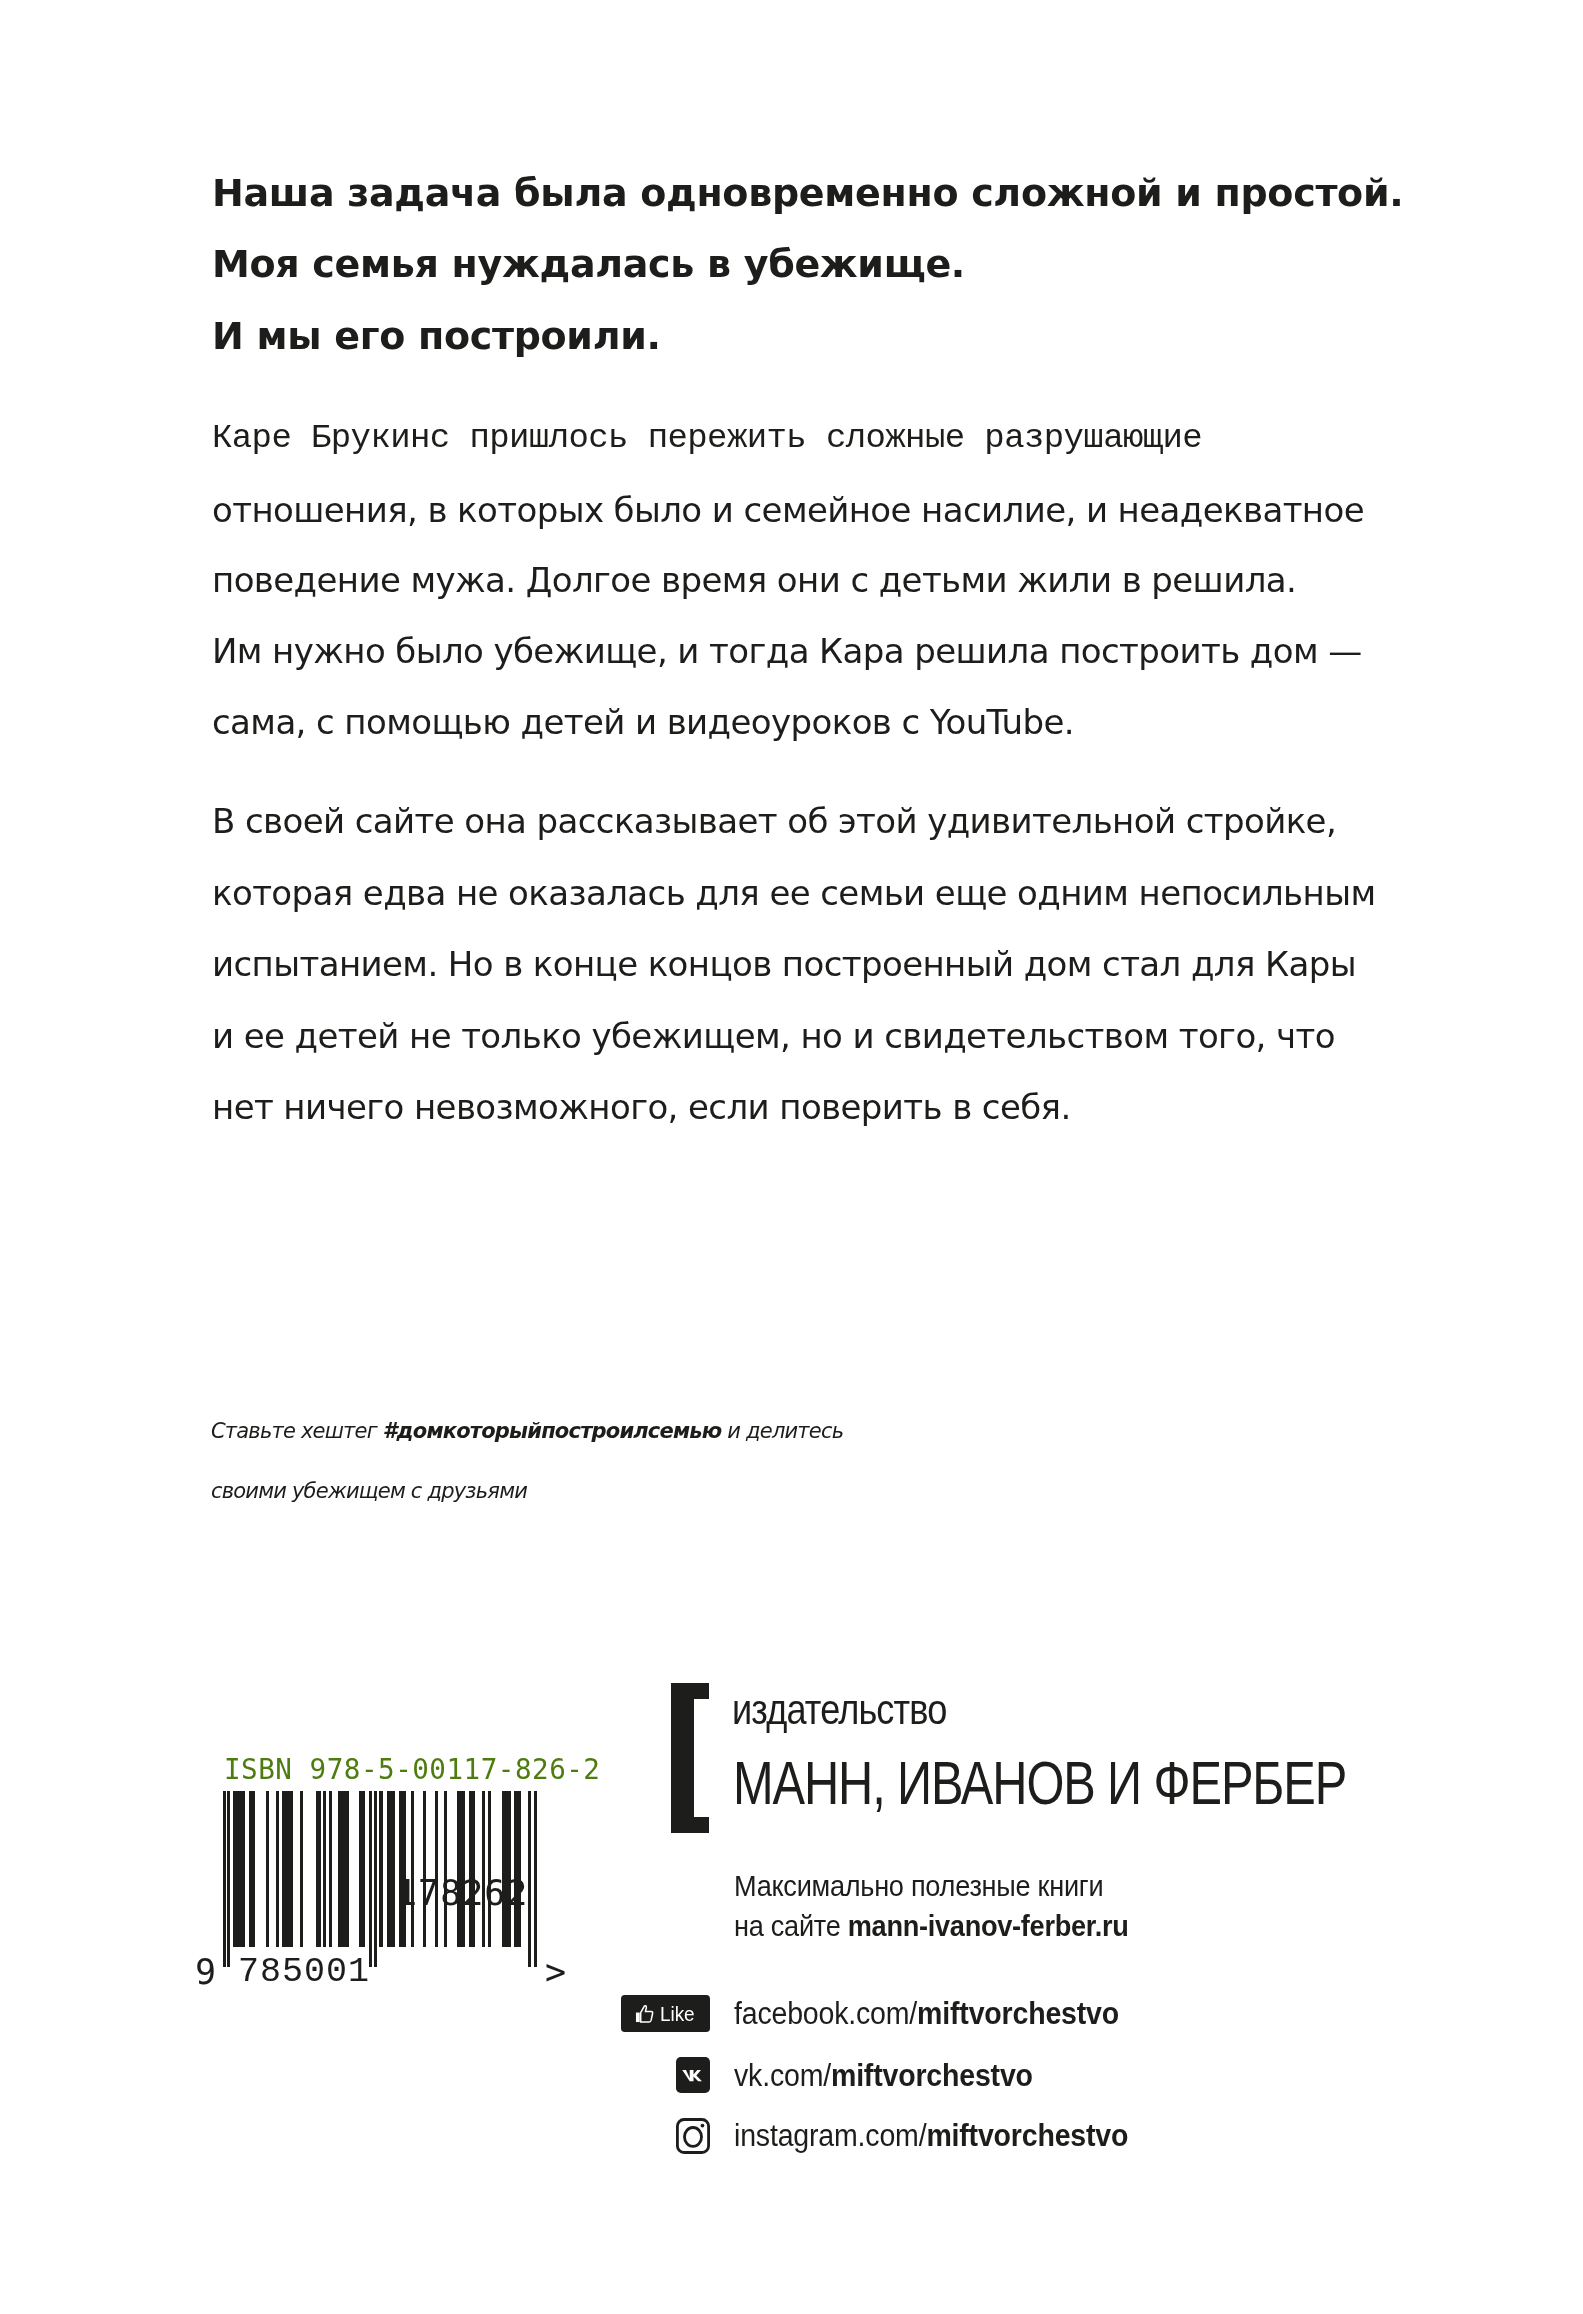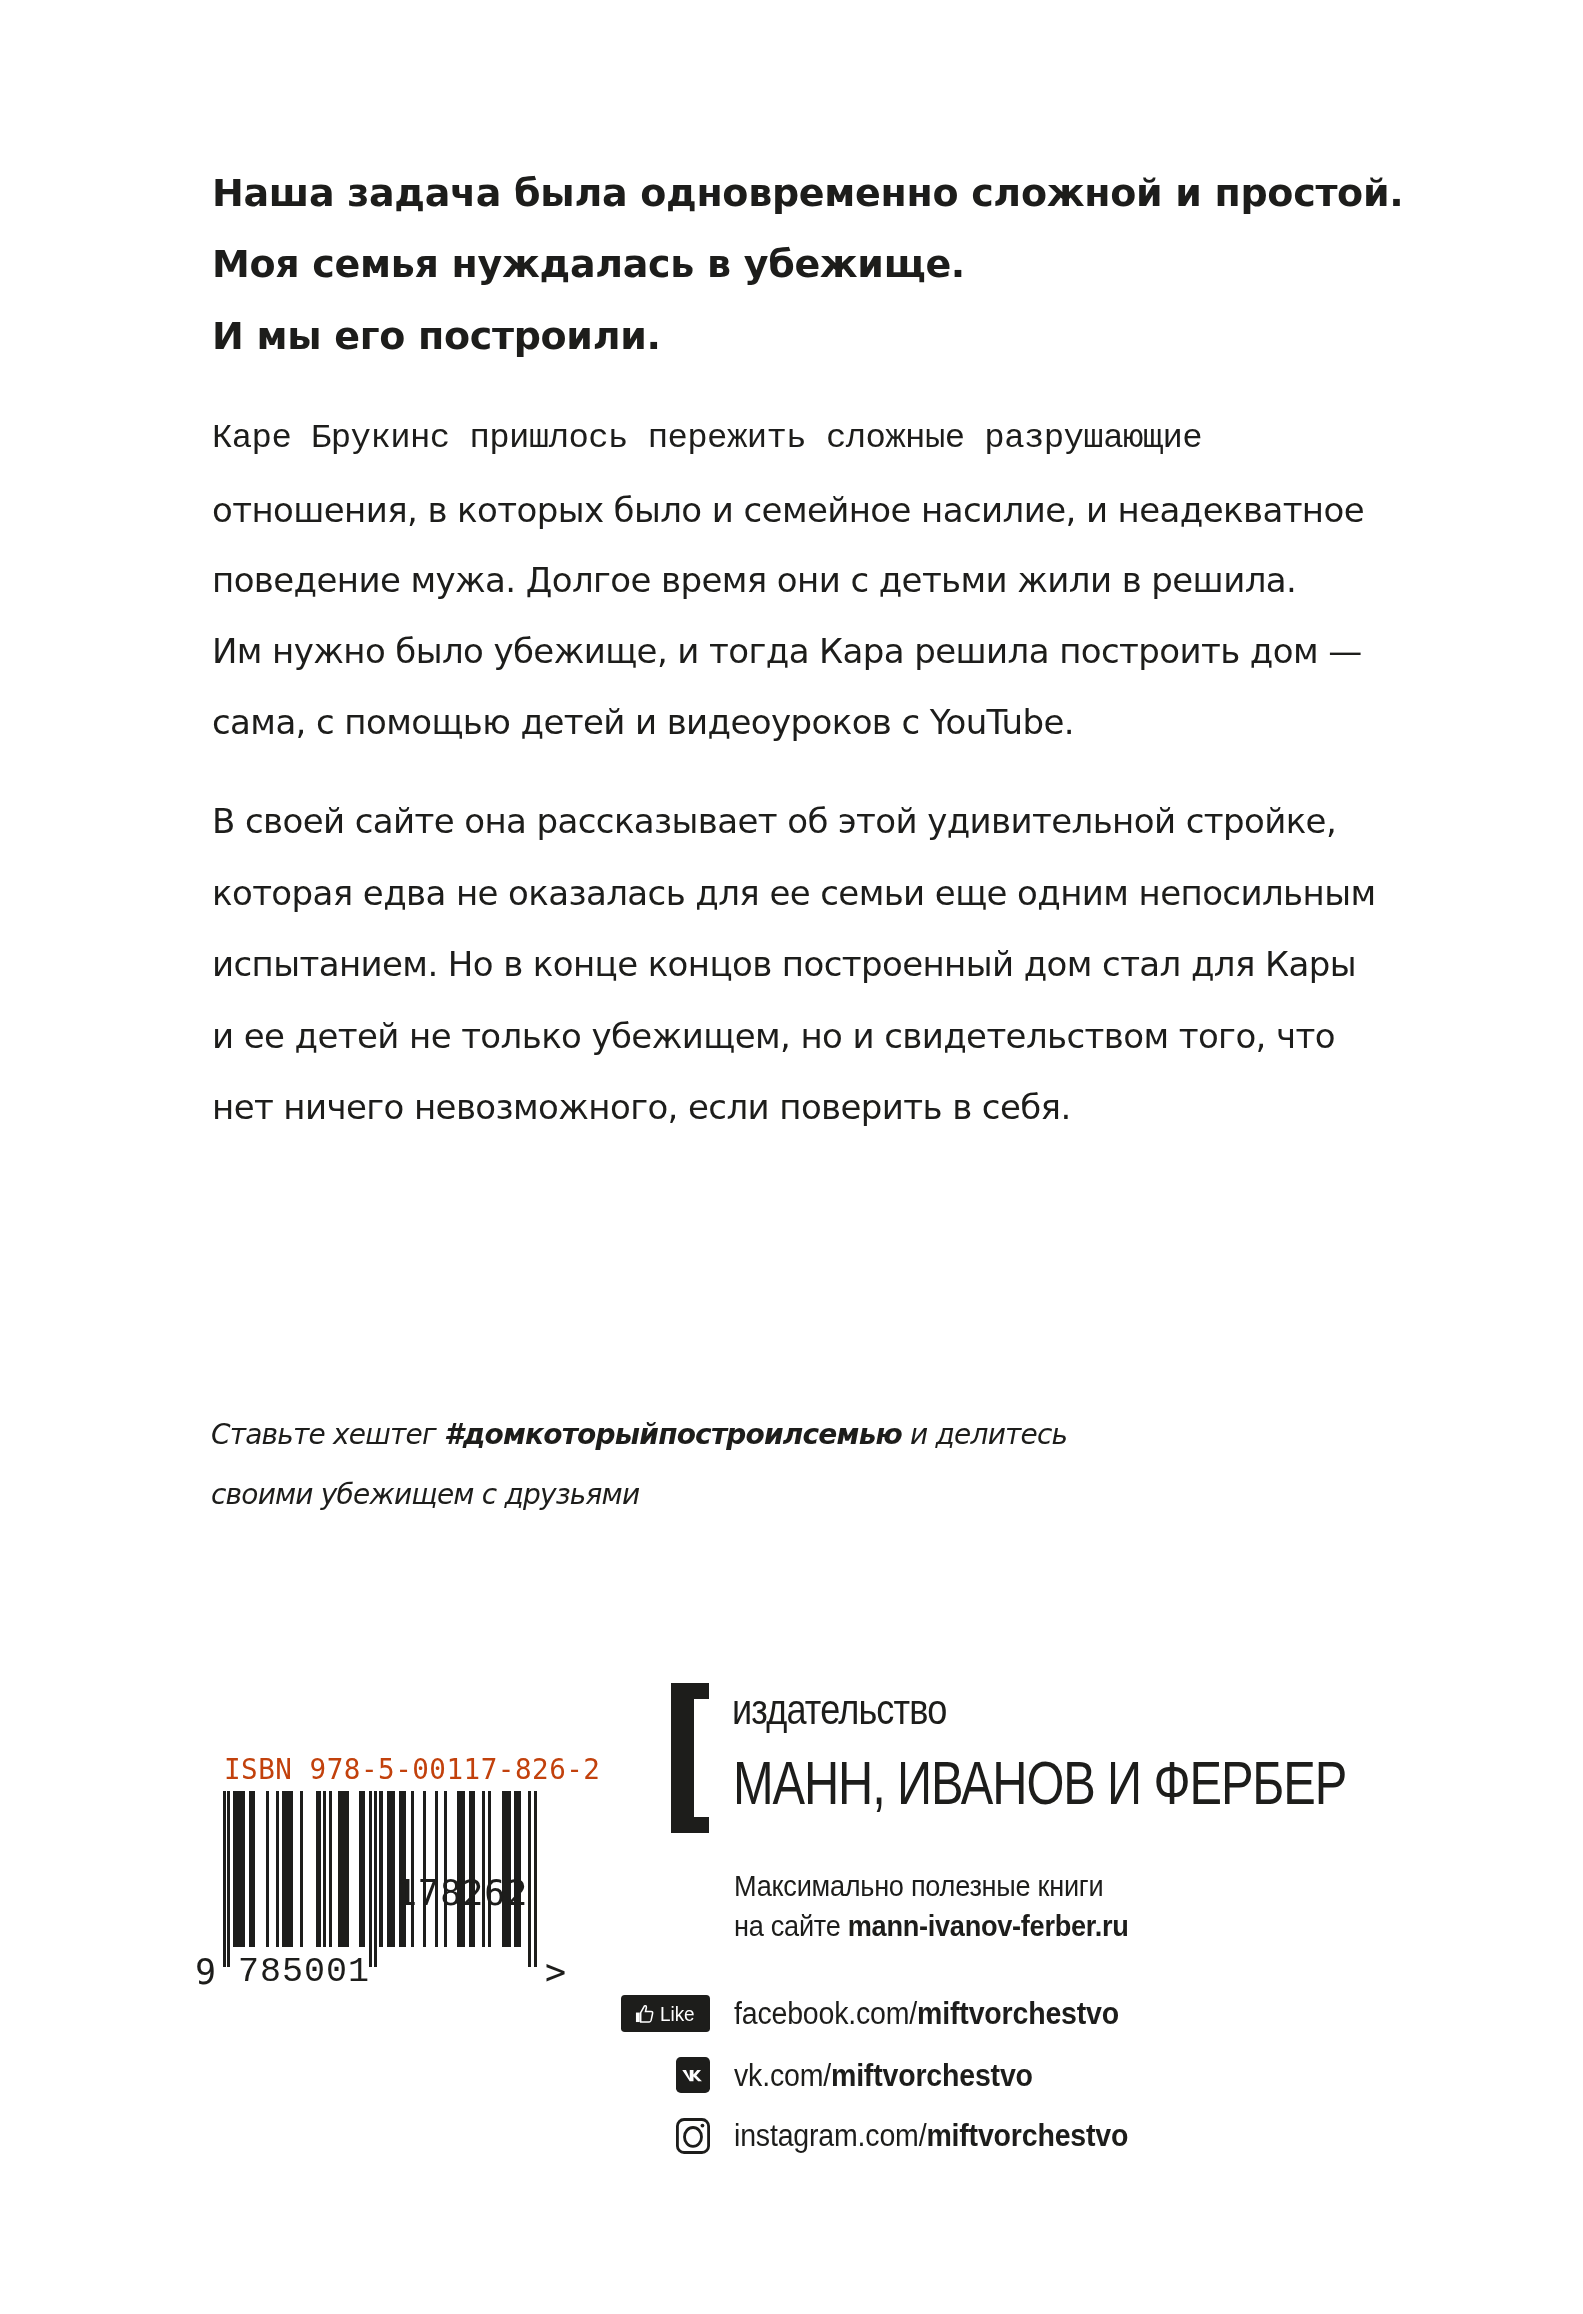--- a/index.html
+++ b/index.html
@@ -5,25 +5,25 @@
   html, body { margin: 0; padding: 0; background: #ffffff; }
   body { width: 1584px; height: 2314px; position: relative; overflow: hidden; color: #1d1d1b; }
 
   
   .headline-line { position: absolute; left: 212px; font-family: "DejaVu Sans", sans-serif; font-weight: bold; font-size: 38px; letter-spacing: -0.3px; line-height: 1; color: #1d1d1b; white-space: nowrap; }
 
   
   .body-line { position: absolute; left: 212px; font-family: "DejaVu Sans", sans-serif; font-size: 34px; letter-spacing: -0.6px; line-height: 1; color: #1d1d1b; white-space: nowrap; }
 
   
-  .hash-line { position: absolute; left: 211px; font-family: "DejaVu Sans", sans-serif; font-style: italic; font-size: 28px; letter-spacing: -0.8px; line-height: 1; white-space: nowrap; color: #1d1d1b; }
+  .hash-line { position: absolute; left: 211px; font-family: "DejaVu Sans", sans-serif; font-style: italic; font-size: 21px; letter-spacing: -0.8px; line-height: 1; white-space: nowrap; color: #1d1d1b; }
   .hash-line b { font-weight: bold; }
 
   
-  .isbn-text { position: absolute; left: 224px; top: 1756px; font-family: "DejaVu Sans Mono", monospace; font-size: 27.6px; letter-spacing: 0.5px; line-height: 1; color: #c2410c; white-space: nowrap; }
+  .isbn-text { position: absolute; left: 224px; top: 1756px; font-family: "DejaVu Sans Mono", monospace; font-size: 27.6px; letter-spacing: 0.5px; line-height: 1; color: #4d7c0f; white-space: nowrap; }
   .barcode { position: absolute; left: 0; top: 0; width: 1584px; height: 2314px; pointer-events: none; }
   .barcode .bar { position: absolute; background: #1d1d1b; }
   .bc-digit { position: absolute; font-family: "DejaVu Sans Mono", monospace; font-size: 35px; line-height: 1; color: #1d1d1b; white-space: nowrap; }
 
   
   .bracket-stem { position: absolute; left: 671px; top: 1683px; width: 23px; height: 150px; background: #1d1d1b; }
   .bracket-top { position: absolute; left: 671px; top: 1683px; width: 38px; height: 16px; background: #1d1d1b; }
   .bracket-bot { position: absolute; left: 671px; top: 1817px; width: 38px; height: 16px; background: #1d1d1b; }
   .pub-small { position: absolute; left: 732px; top: 1689px; font-family: "Liberation Sans", sans-serif; font-size: 42px; letter-spacing: -1px; transform: scaleX(0.86); transform-origin: left top; line-height: 1; color: #1d1d1b; white-space: nowrap; font-weight: normal; }
   .pub-name { position: absolute; left: 733px; top: 1753px; font-family: "Liberation Sans", sans-serif; font-size: 61px; letter-spacing: -1.4px; transform: scaleX(0.80); transform-origin: left top; line-height: 1; color: #1d1d1b; white-space: nowrap; font-weight: normal; }

